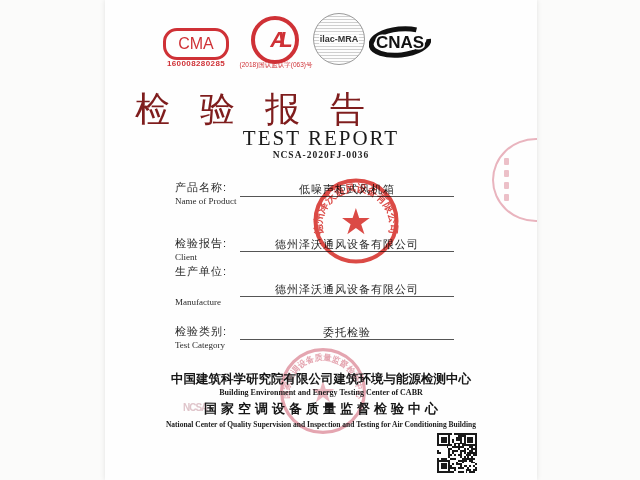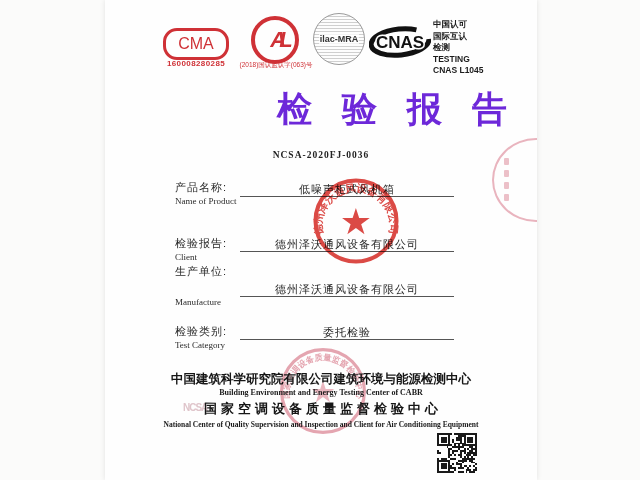--- a/index.html
+++ b/index.html
@@ -19,21 +19,21 @@
   .cal-ring span{color:#cf3136;font-weight:bold;font-size:22px;letter-spacing:-7px;padding-right:6px;font-style:italic;margin-left:12px;}
   .cal-caption{left:128px;top:61px;width:86px;text-align:center;color:#cf3136;font-size:6.5px;white-space:nowrap;}
   .ilac-ring{left:208px;top:13px;width:50px;height:50px;border:1px solid #9a9a9a;border-radius:50%;overflow:hidden;
              background:repeating-linear-gradient(0deg,#fdfdfd 0 2px,#cfcfcf 2px 3px);
              display:flex;align-items:center;justify-content:center;}
   .ilac-ring span{font-size:9px;font-weight:bold;color:#333;background:rgba(255,255,255,0.75);padding:0 1px;}
   .cnas-logo{left:264px;top:23px;width:62px;height:38px;}
   .accred{left:328px;top:19px;width:80px;font-size:8.5px;font-weight:600;line-height:11.5px;color:#1c1c1c;}
 
   
-  .title-cn{left:0;top:86px;width:432px;text-align:right;font-size:35px;font-weight:700;color:#6d28d9;
+  .title-cn{left:0;top:86px;width:432px;text-align:left;font-size:35px;font-weight:400;color:#7f1d1d;
             letter-spacing:30px;padding-left:30px;box-sizing:border-box;white-space:nowrap;}
   .title-en{left:0;top:126px;width:432px;text-align:center;font-family:"Liberation Serif",serif;
             font-size:21px;letter-spacing:2px;color:#1b1b1b;white-space:nowrap;}
   .report-no{left:0;top:150px;width:432px;text-align:center;font-family:"Liberation Serif",serif;
              font-size:9.5px;letter-spacing:1px;color:#222;font-weight:bold;}
 
   
   .row-label-cn{left:70px;font-size:11px;color:#2a2a2a;letter-spacing:1px;}
   .row-label-en{left:70px;font-family:"Liberation Serif",serif;font-size:9px;color:#2a2a2a;}
   .row-line{left:135px;width:214px;border-bottom:1px solid #555;height:0;}
@@ -73,29 +73,23 @@
 
     <div class="abs ilac-ring">
       <span>ilac-MRA</span>
     </div>
 
     <svg class="abs cnas-logo" viewBox="0 0 62 38">
       <ellipse cx="31" cy="19" rx="29" ry="13" fill="none" stroke="#111" stroke-width="5" transform="rotate(-6 31 19)" stroke-dasharray="120 40"></ellipse>
       <text x="31" y="25" text-anchor="middle" font-size="17" font-weight="bold" font-family="Liberation Sans, sans-serif" fill="#111" stroke="#fefefe" stroke-width="3" paint-order="stroke">CNAS</text>
     </svg>
 
-    <div class="abs accred">
-      <div>中国认可</div>
-      <div>国际互认</div>
-      <div>检测</div>
-      <div>TESTING</div>
-      <div>CNAS L1045</div>
-    </div>
 
     <div class="abs title-cn">检验报告</div>
+    <div class="abs title-en">TEST REPORT</div>
     <div class="abs report-no">NCSA-2020FJ-0036</div>
 
     <div>
       <div class="abs row-label-cn" style="top:180px">产品名称:</div>
       <div class="abs row-label-en" style="top:196px">Name of Product</div>
       <div class="abs row-value" style="top:182px">低噪声柜式风机箱</div>
       <div class="abs row-line" style="top:196px"></div>
     </div>
     <div>
       <div class="abs row-label-cn" style="top:236px">检验报告:</div>
@@ -142,21 +136,21 @@
         </defs>
       <text font-size="9" font-weight="bold" fill="#d05c70" font-family="Liberation Sans, sans-serif">
         <textPath href="#fSealArc" startOffset="50%" text-anchor="middle">国家空调设备质量监督检验中心</textPath>
       </text>
     </svg>
 
     <div class="abs f2">Building Environment and Energy Testing Center of CABR</div>
     <div class="abs f1">中国建筑科学研究院有限公司建筑环境与能源检测中心</div>
     <div class="abs ncsa-mark">NCSA</div>
     <div class="abs f3">国家空调设备质量监督检验中心</div>
-    <div class="abs f4">National Center of Quality Supervision and Inspection and Client for Air Conditioning Equipment</div>
+    <div class="abs f4">National Center of Quality Supervision and Inspection and Testing for Air Conditioning Building</div>
 
     <svg class="abs qr" id="qr" viewBox="0 0 21 21" shape-rendering="crispEdges">
         <rect x="0" y="0" width="1" height="1" fill="#1a1a1a"></rect>
         <rect x="1" y="0" width="1" height="1" fill="#1a1a1a"></rect>
         <rect x="2" y="0" width="1" height="1" fill="#1a1a1a"></rect>
         <rect x="3" y="0" width="1" height="1" fill="#1a1a1a"></rect>
         <rect x="4" y="0" width="1" height="1" fill="#1a1a1a"></rect>
         <rect x="5" y="0" width="1" height="1" fill="#1a1a1a"></rect>
         <rect x="6" y="0" width="1" height="1" fill="#1a1a1a"></rect>
         <rect x="7" y="0" width="1" height="1" fill="#1a1a1a"></rect>

